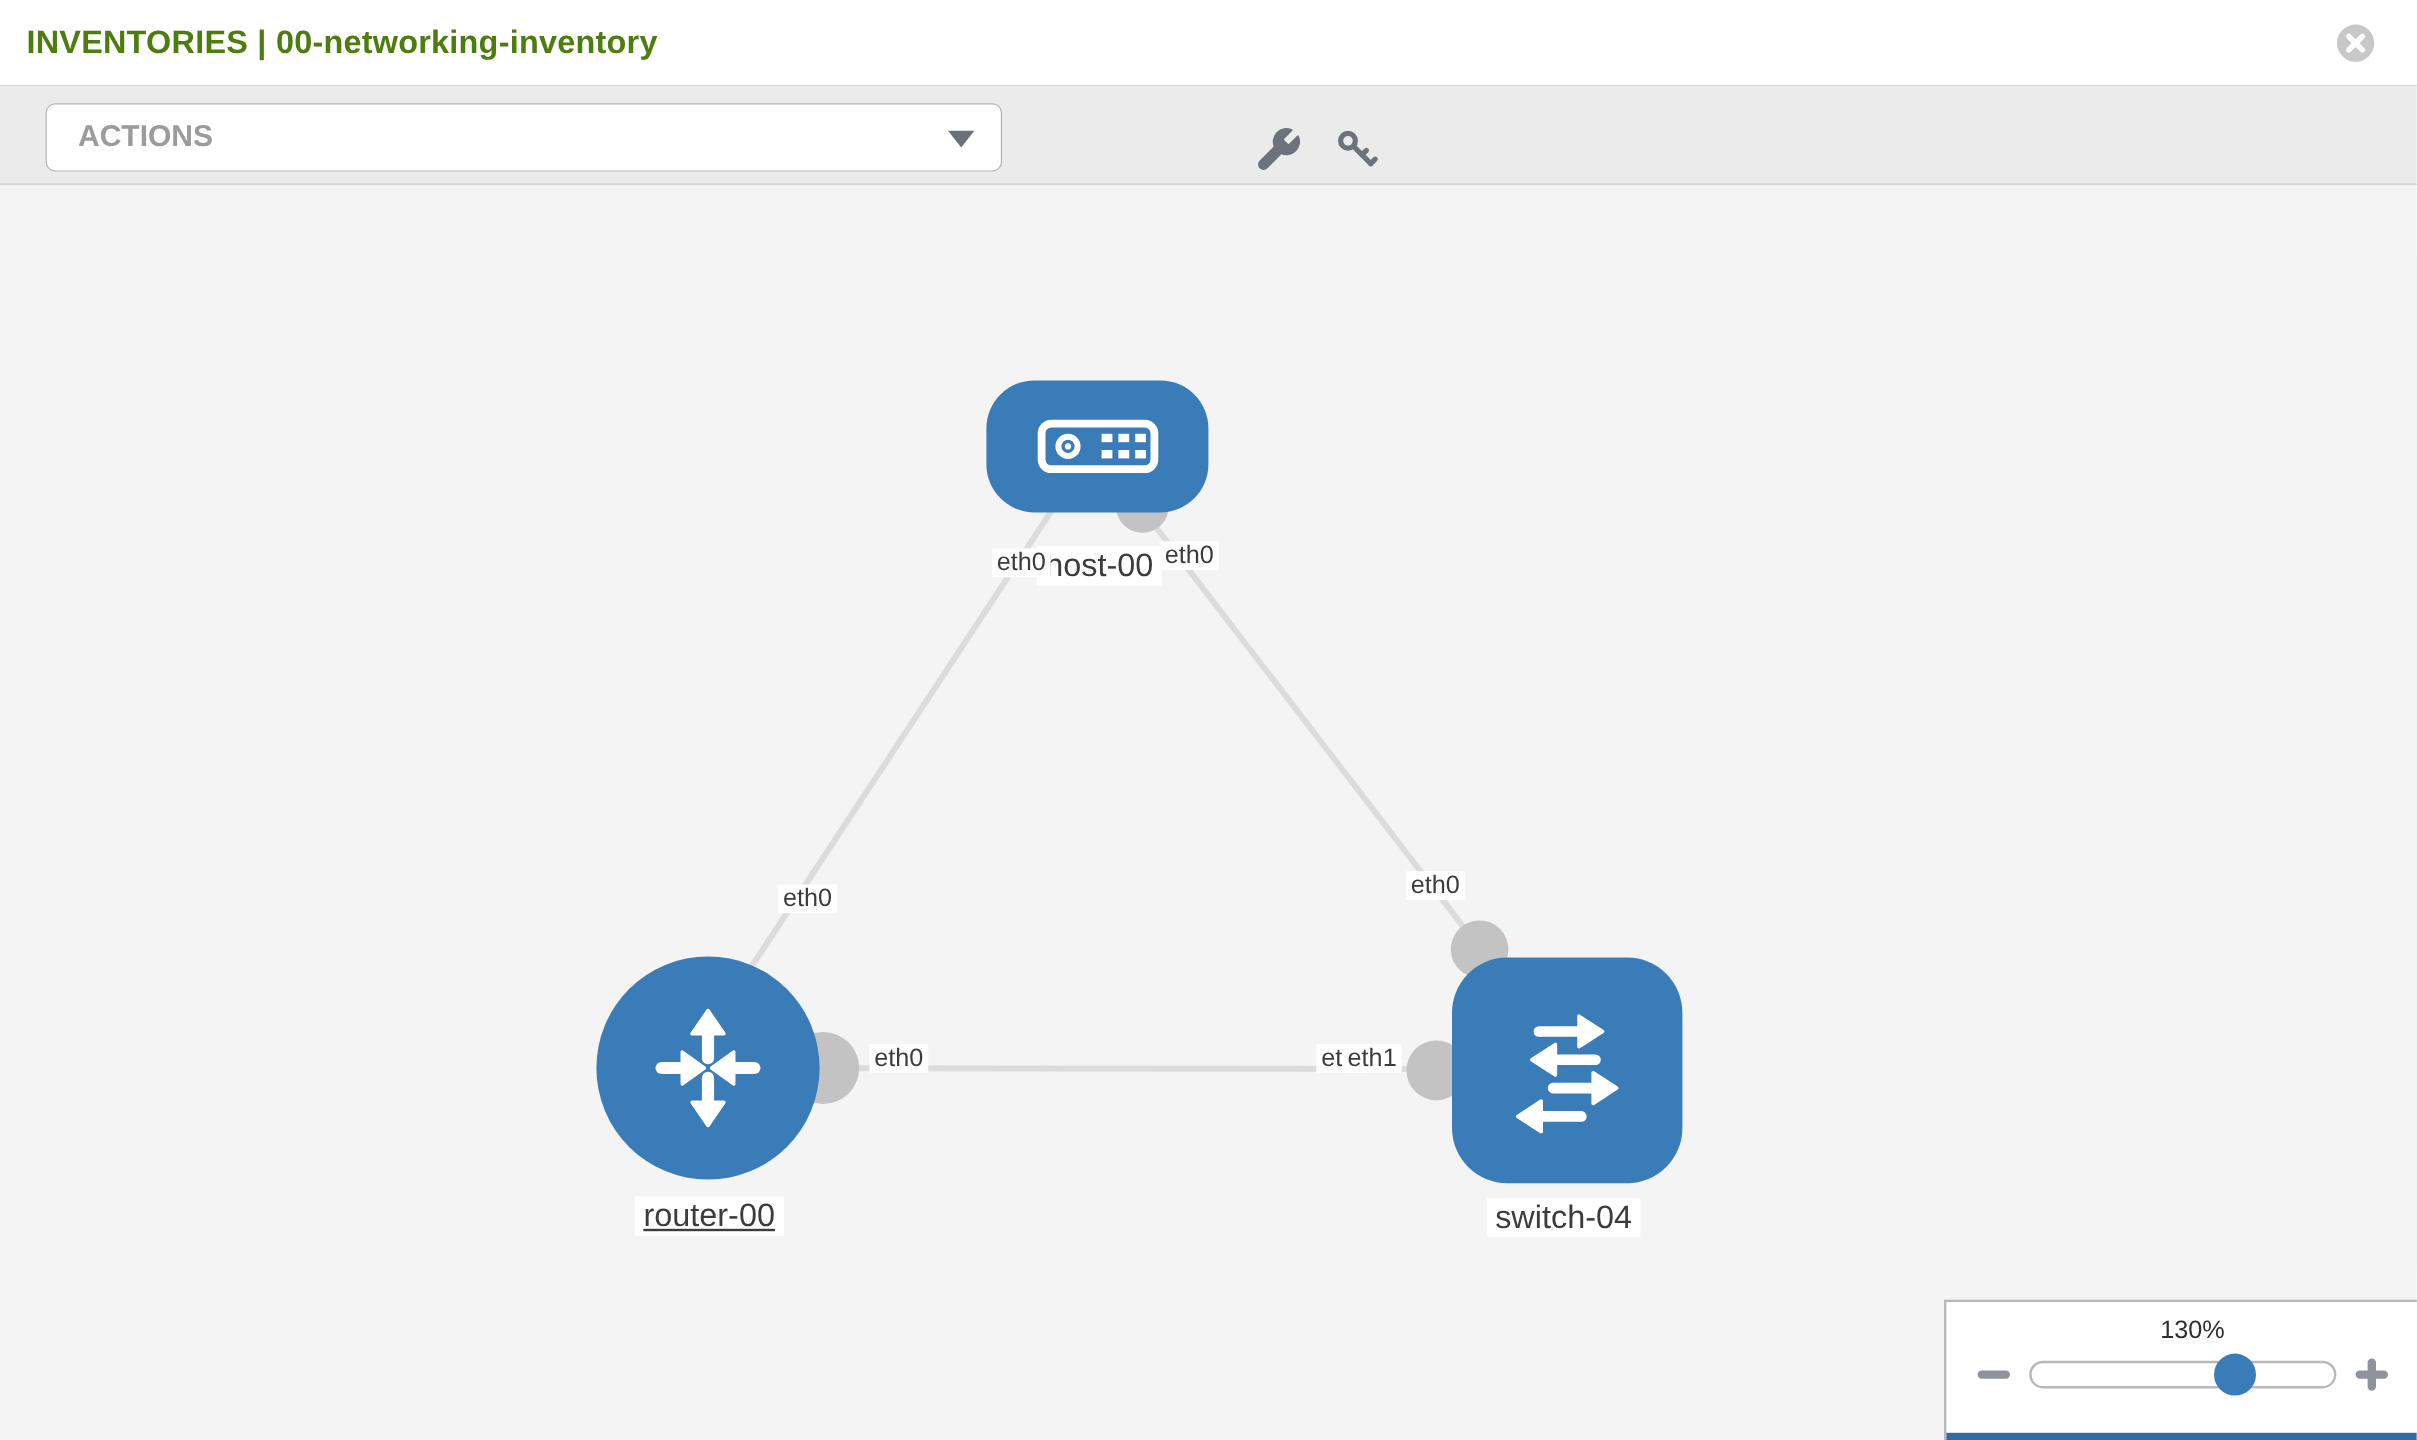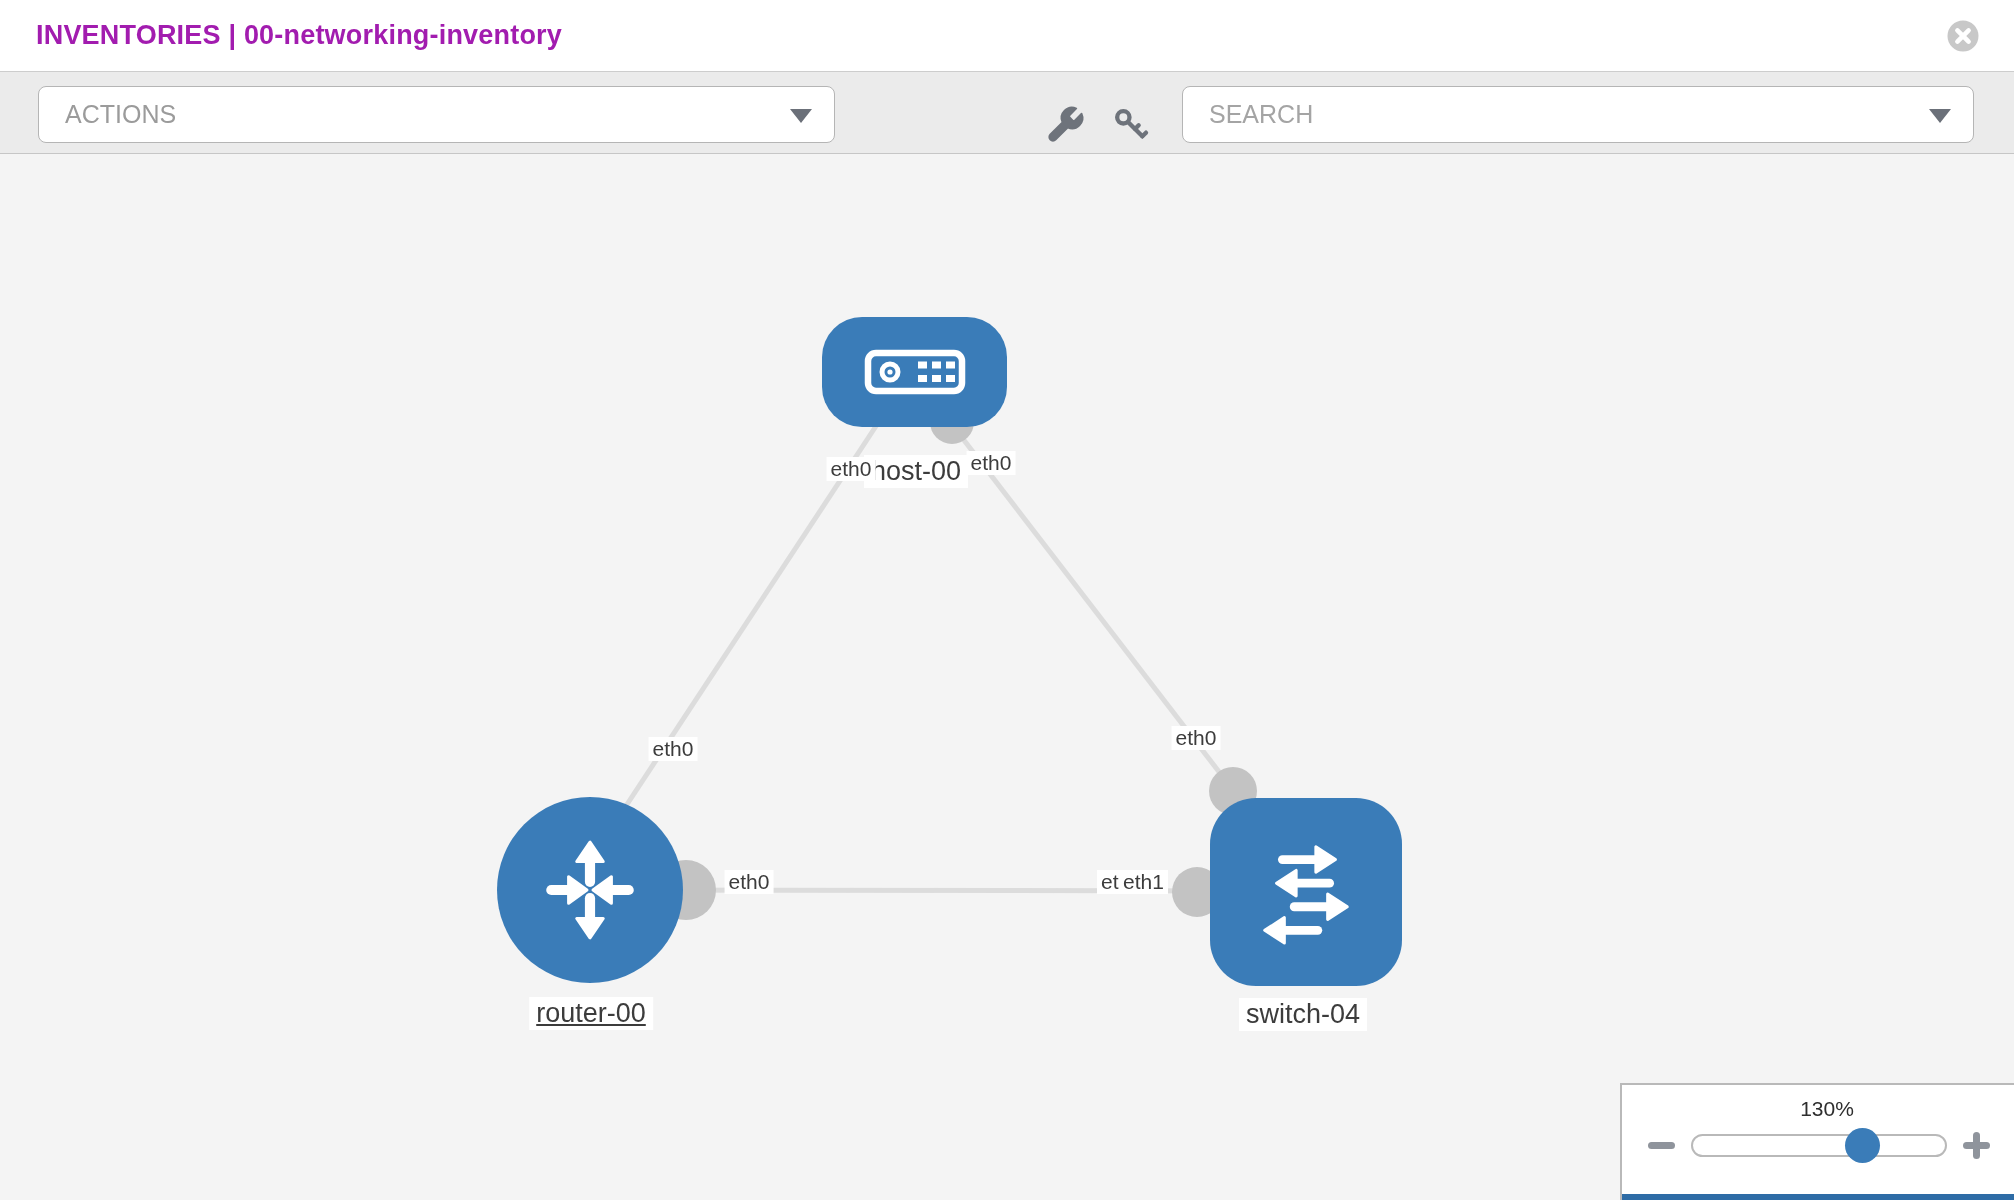--- a/index.html
+++ b/index.html
@@ -1,29 +1,29 @@
 <!DOCTYPE html>
 <html><head>
 <meta charset="utf-8">
 <style>
   * { margin:0; padding:0; box-sizing:border-box; }
   html,body { width:2014px; height:1200px; overflow:hidden;
     font-family:"Liberation Sans", sans-serif; background:#fff; }
 
   
   .header { position:relative; height:72px; background:#fff; border-bottom:1px solid #cdcdcd; }
-  .page-title { position:absolute; left:36px; top:0; line-height:71px;
-    font-size:27px; font-weight:bold; color:#a21caf; letter-spacing:0.2px; }
+  .page-title { position:absolute; left:22px; top:0; line-height:71px;
+    font-size:27px; font-weight:bold; color:#4d7c0f; letter-spacing:0.2px; }
   .close-btn { position:absolute; right:34px; top:19px; width:34px; height:34px; cursor:pointer; }
 
   
   .toolbar { position:relative; height:82px; background:#ebebeb; border-bottom:1px solid #c6c6c6; }
   .fake-select { position:absolute; top:14px; height:57px; background:#fff;
     border:1px solid #b5b5b5; border-radius:8px; display:flex; align-items:center;
-    padding:0 26px; font-size:25px; color:#9b9b9b; cursor:pointer; }
+    padding:0 26px; font-size:25px; color:#9b9b9b; cursor:pointer;font-weight:bold; }
   .sel-actions { left:38px;  width:797px; }
   .sel-search  { left:1182px; width:792px; color:#a4a4a4; }
   .caret { position:absolute; right:22px; top:50%; margin-top:-6px; width:0; height:0;
     border-left:11px solid transparent; border-right:11px solid transparent;
     border-top:14px solid #6b7079; }
   .tool-btn { position:absolute; top:30px; width:46px; height:46px; display:flex;
     align-items:center; justify-content:center; cursor:pointer; }
   .btn-wrench { left:1042px; }
   .btn-key    { left:1108px; }
 
@@ -93,24 +93,20 @@
     <svg width="40" height="40" viewBox="0 0 24 24">
       <g fill="none" stroke="#6e737b" stroke-width="2.6" stroke-linecap="round">
         <circle cx="7.4" cy="7.4" r="3.7"></circle>
         <line x1="10.2" y1="10.2" x2="18.8" y2="18.8"></line>
         <line x1="14.4" y1="14.4" x2="16.6" y2="12.2"></line>
         <line x1="18.8" y1="18.8" x2="21.0" y2="16.6"></line>
       </g>
     </svg>
   </div>
 
-  <div class="fake-select sel-search">
-    <span>SEARCH</span>
-    <span class="caret"></span>
-  </div>
 </div>
 
 <div class="canvas">
 
   <svg class="links-layer" width="2014" height="1046" viewBox="0 0 2014 1046">
     <g stroke="#dcdcdc" stroke-width="5">
       <line x1="880" y1="266" x2="622" y2="658"></line>
       <line x1="950" y1="268" x2="1233" y2="636"></line>
       <line x1="640" y1="736" x2="1250" y2="737"></line>
     </g>

